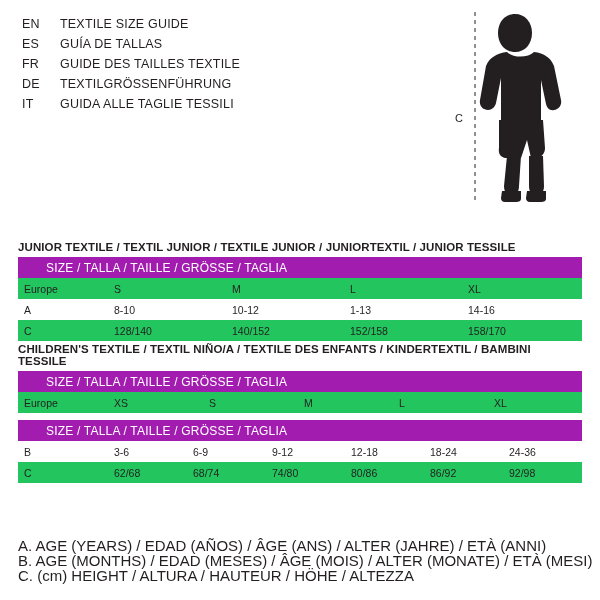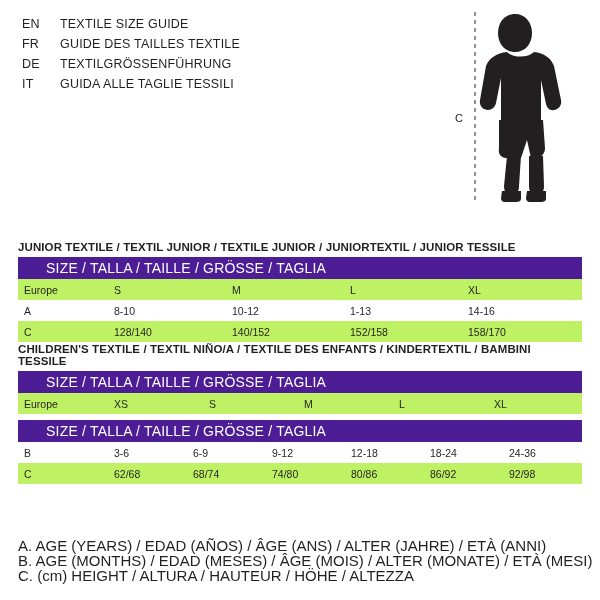--- a/index.html
+++ b/index.html
@@ -86,28 +86,28 @@
     table-layout: fixed;
   }
   table.sz td {
     font-size: 10.5px;
     color: #231f20;
     padding: 3px 0 3px 6px;
     height: 15px;
     vertical-align: middle;
   }
   tr.head td {
-    background: #4c1d95;
+    background: #a21caf;
     color: #ffffff;
-    font-size: 14px;
+    font-size: 12px;
     letter-spacing: .2px;
     padding-left: 28px;
   }
   tr.shade td {
-    background: #bef264;
+    background: #22c55e;
     margin-top: 20px;
   }
   tr.plain td {
     background: #ffffff;
   }
 
   
   .legend {
     position: absolute;
     left: 18px;
@@ -122,20 +122,24 @@
 </style>
 </head>
 <body>
 
 <div class="page">
 
   <div class="header">
     <div class="header-row">
       <div class="lang-code">EN</div>
       <div class="lang-title">TEXTILE SIZE GUIDE</div>
+    </div>
+    <div class="header-row">
+      <div class="lang-code">ES</div>
+      <div class="lang-title">GUÍA DE TALLAS</div>
     </div>
     <div class="header-row">
       <div class="lang-code">FR</div>
       <div class="lang-title">GUIDE DES TAILLES TEXTILE</div>
     </div>
     <div class="header-row">
       <div class="lang-code">DE</div>
       <div class="lang-title">TEXTILGRÖSSENFÜHRUNG</div>
     </div>
     <div class="header-row">

